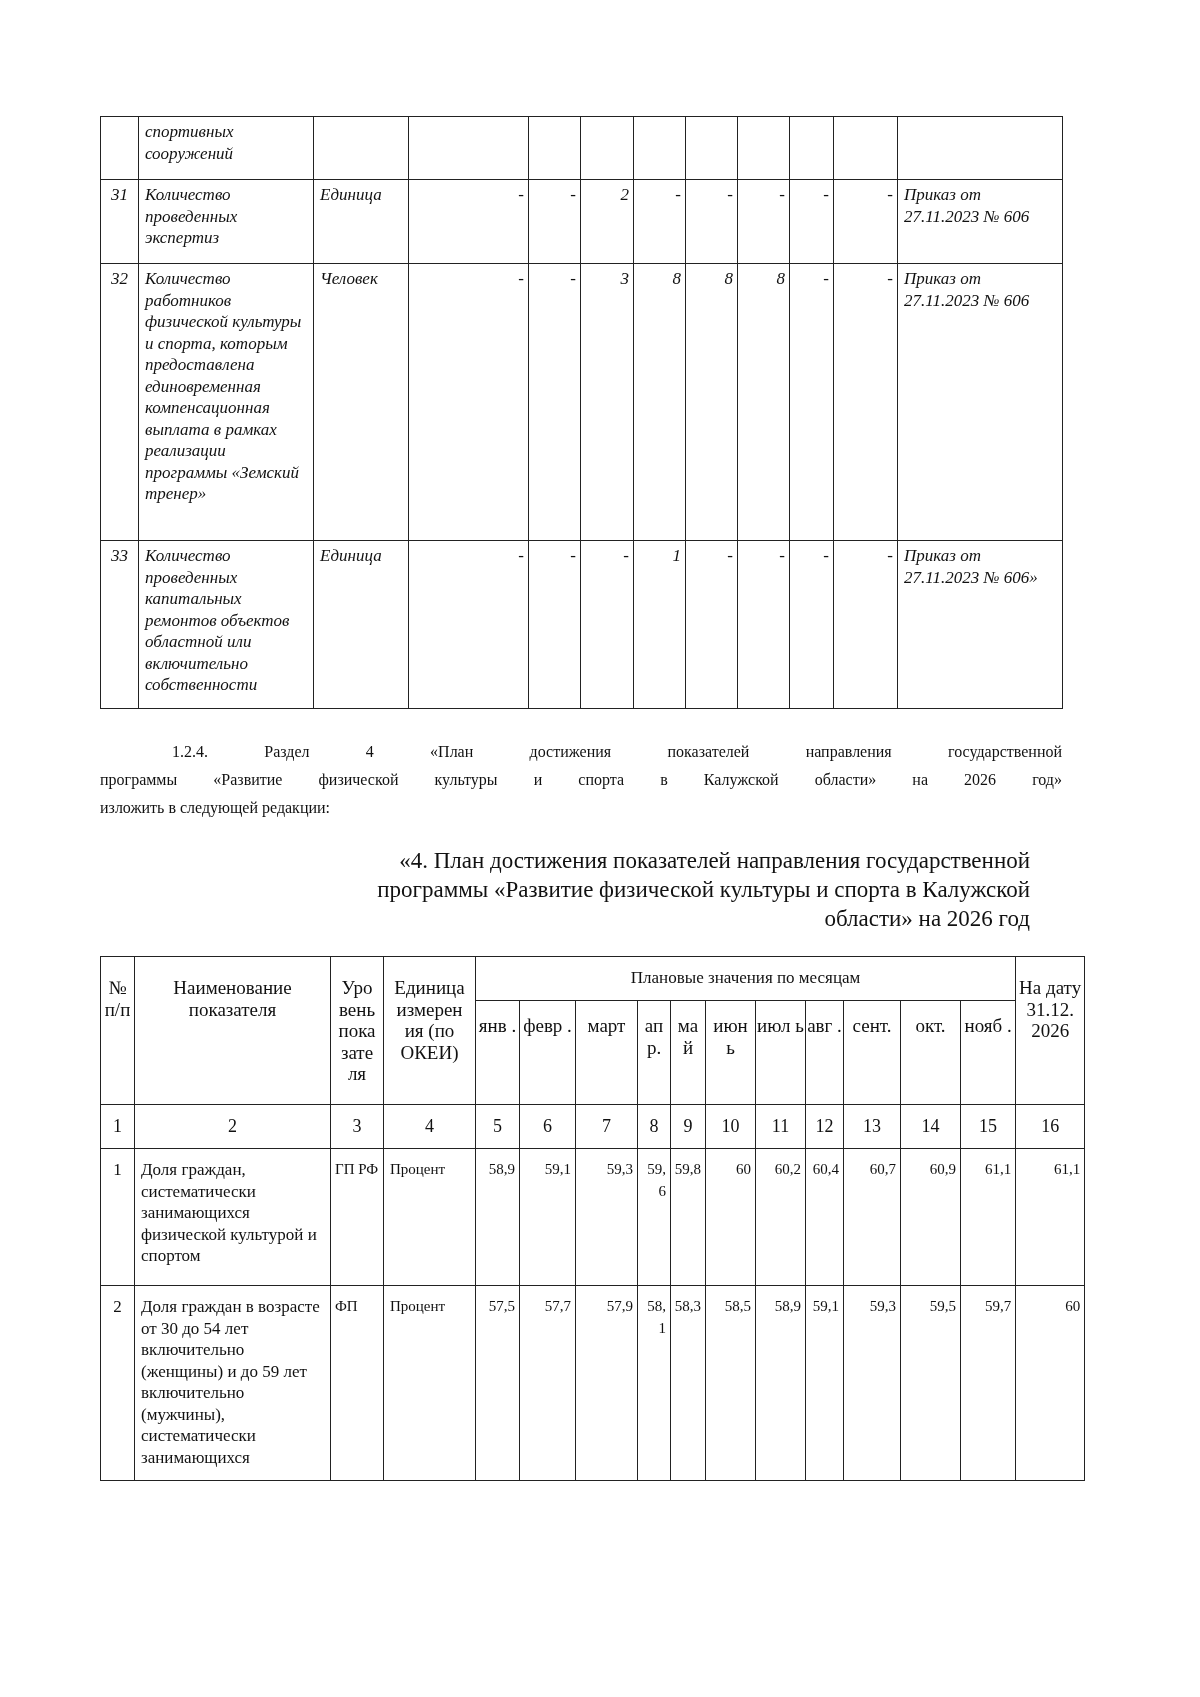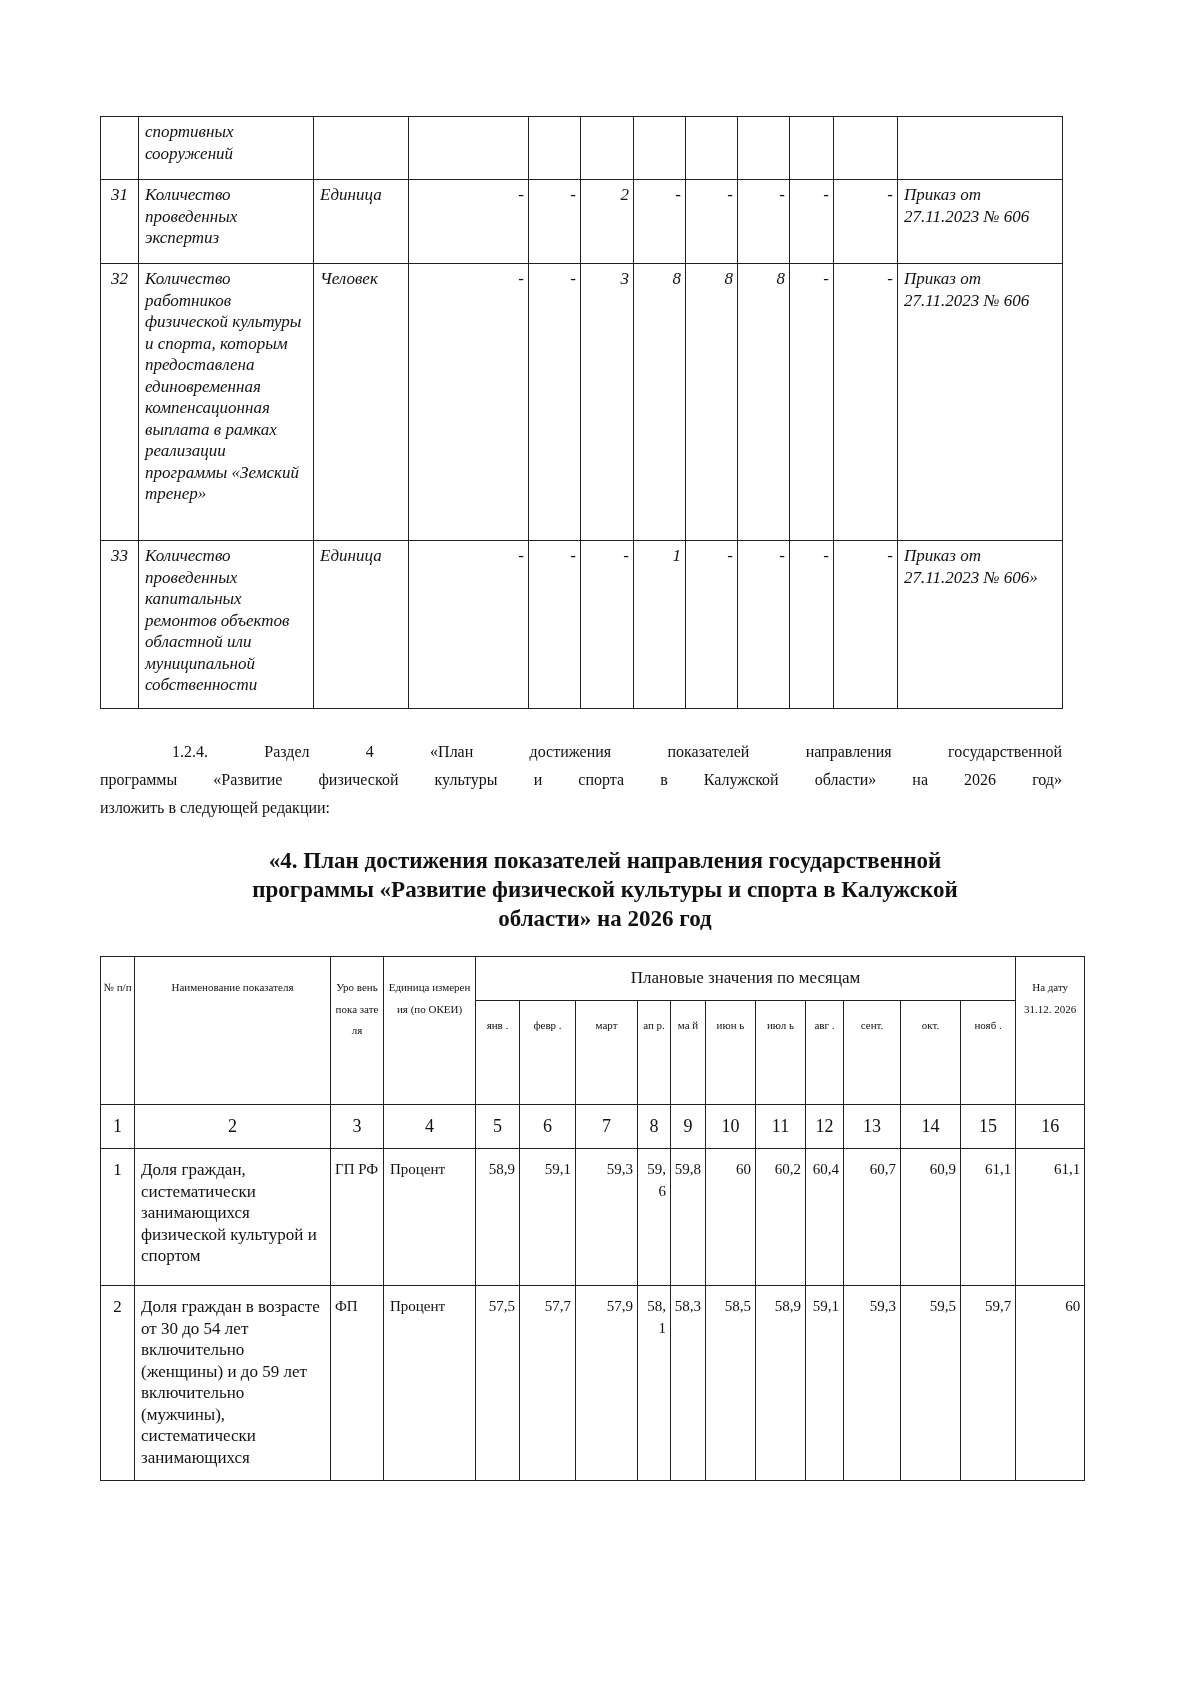--- a/index.html
+++ b/index.html
@@ -7,24 +7,24 @@
          font-family:"Liberation Serif", serif; color:#111; }
   table { border-collapse:collapse; position:absolute; table-layout:fixed; }
   td, th { border:1px solid #222; vertical-align:top; padding:0; font-weight:normal; }
   #t1 { left:100px; top:116px; width:962px; font-size:17px; line-height:21.5px; }
   #t1 td { padding:4px 6px 4px 6px;font-style:italic; }
   #t1 td.num { text-align:center; padding:4px 2px;margin-left:9px; }
   #t1 td.val { text-align:right; padding:4px 4px; }
   #t1 td.doc { padding:4px 6px; }
   .para { position:absolute; left:100px; width:962px; font-size:16px; line-height:28px; text-align:justify; }
   .para .l1 { display:block; text-indent:72px; text-align-last:justify; }
-  .heading { position:absolute; left:180px; width:850px; top:846px; text-align:center;
-             font-weight:bold; font-size:23px; line-height:29px; }
+  .heading { position:absolute; left:180px; width:850px; top:846px; text-align:right;
+             font-weight:normal; font-size:23px; line-height:29px; }
   #t2 { left:100px; top:956px; width:984px; }
-  #t2 th { font-size:11px; line-height:21.5px; text-align:center; padding:20px 1px 4px 1px; vertical-align:top; }
+  #t2 th { font-size:19px; line-height:21.5px; text-align:center; padding:20px 1px 4px 1px; vertical-align:top; }
   #t2 th.month { padding:14px 1px 4px 1px; }
   #t2 th.group { padding:10px 1px 8px 1px; font-size:17px; }
   #t2 td.colnum { font-size:18px; text-align:center; padding:8px 1px; vertical-align:middle; }
   #t2 td { font-size:15px; line-height:21.5px; }
   #t2 td.idx { text-align:center; font-size:17px; padding:10px 2px; }
   #t2 td.name { font-size:17px; padding:10px 6px; }
   #t2 td.lvl { padding:10px 4px; }
   #t2 td.unit { padding:10px 6px; }
   #t2 td.v { text-align:right; padding:10px 4px 10px 2px; }
 </style>
@@ -84,21 +84,21 @@
       <td class="val">3</td>
       <td class="val">8</td>
       <td class="val">8</td>
       <td class="val">8</td>
       <td class="val">-</td>
       <td class="val">-</td>
       <td class="doc">Приказ от 27.11.2023 № 606</td>
     </tr>
     <tr style="height:168px">
       <td class="num">33</td>
-      <td>Количество проведенных капитальных ремонтов объектов областной или муниципальной собственности</td>
+      <td>Количество проведенных капитальных ремонтов объектов областной или включительно собственности</td>
       <td>Единица</td>
       <td class="val">-</td>
       <td class="val">-</td>
       <td class="val">-</td>
       <td class="val">1</td>
       <td class="val">-</td>
       <td class="val">-</td>
       <td class="val">-</td>
       <td class="val">-</td>
       <td class="doc">Приказ от 27.11.2023 № 606»</td>

